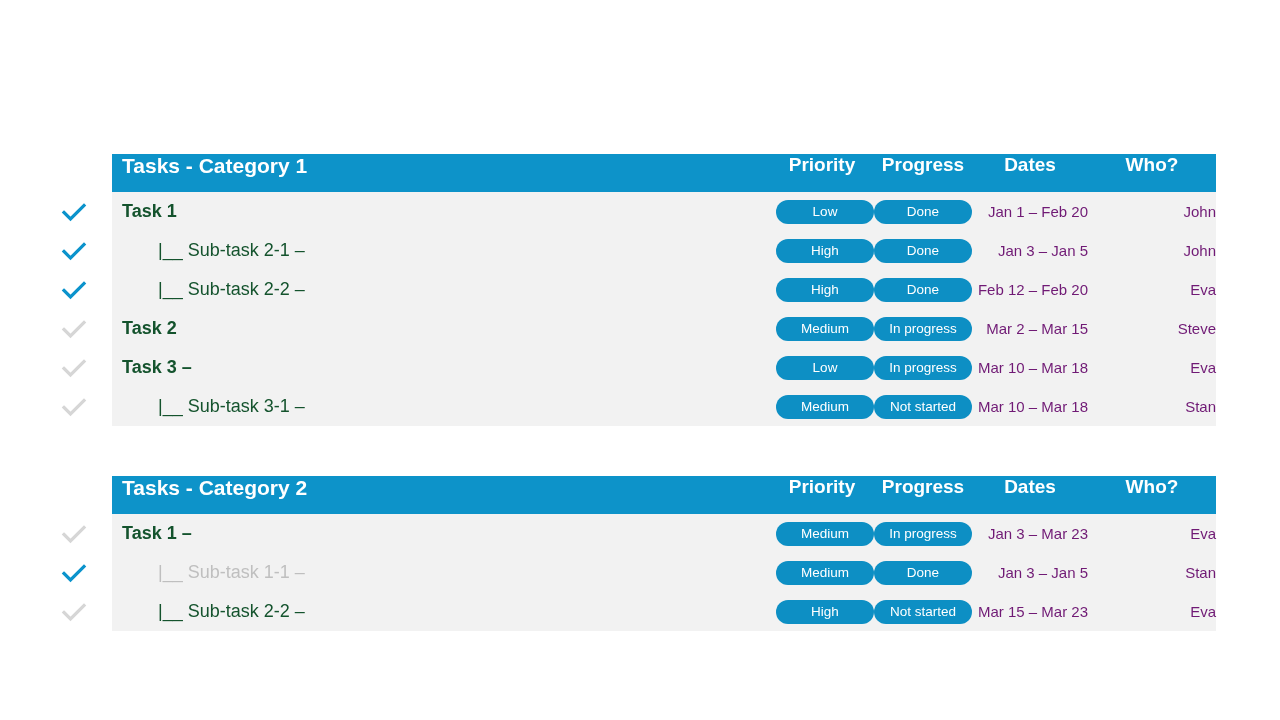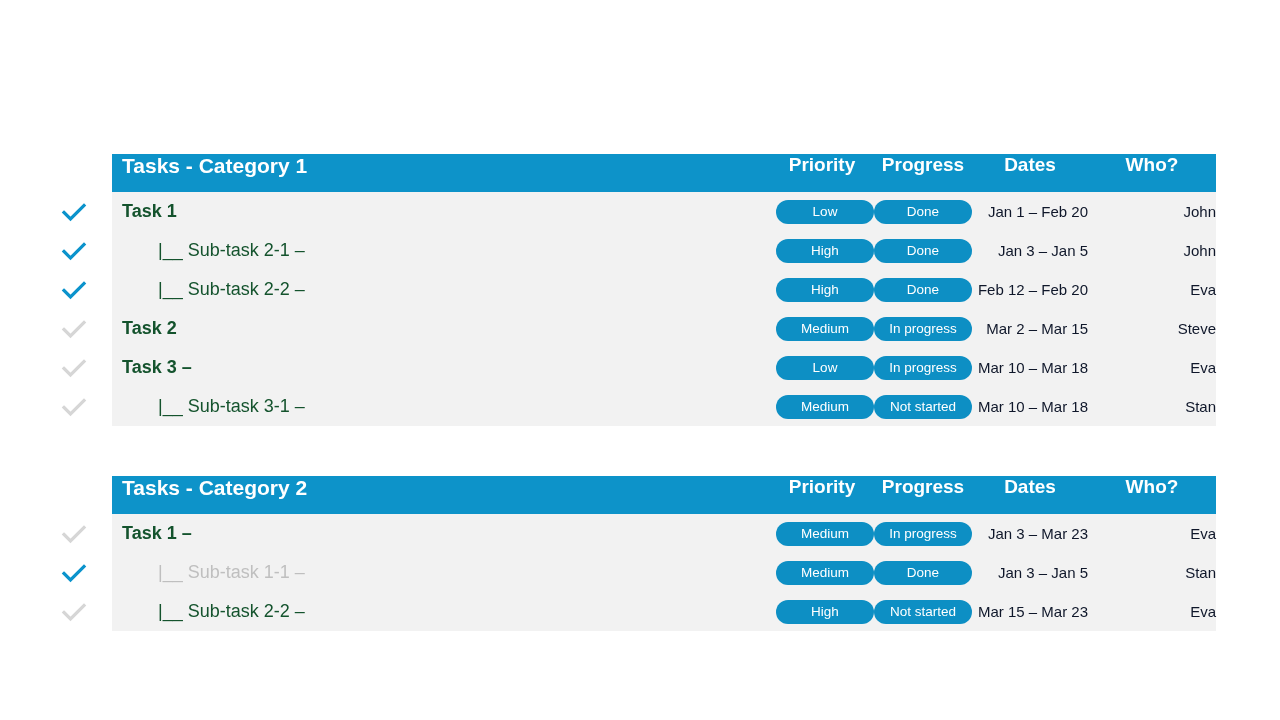--- a/index.html
+++ b/index.html
@@ -47,21 +47,21 @@
     white-space:nowrap;
   }
   .cell-task.bold { font-weight:bold; }
   .cell-task.indent { padding-left:46px; font-weight:normal; }
   .cell-task.muted { color:#bfbfbf; }
   .flexfill { flex:1 1 auto; }
   .cell-col {
     flex:0 0 auto; display:flex; align-items:center; justify-content:flex-end;
   }
   .cell-text {
-    font-size:15px; color:#0f172a; text-align:center; white-space:nowrap;
+    font-size:15px; color:#701a75; text-align:center; white-space:nowrap;
   }
 
   .badge {
     display:inline-flex; align-items:center; justify-content:center;
     height:24px;
     border-radius:12px;
     background:#0d8fc4;
     color:#ffffff;
     font-size:13.5px;
     padding:0 12px;

